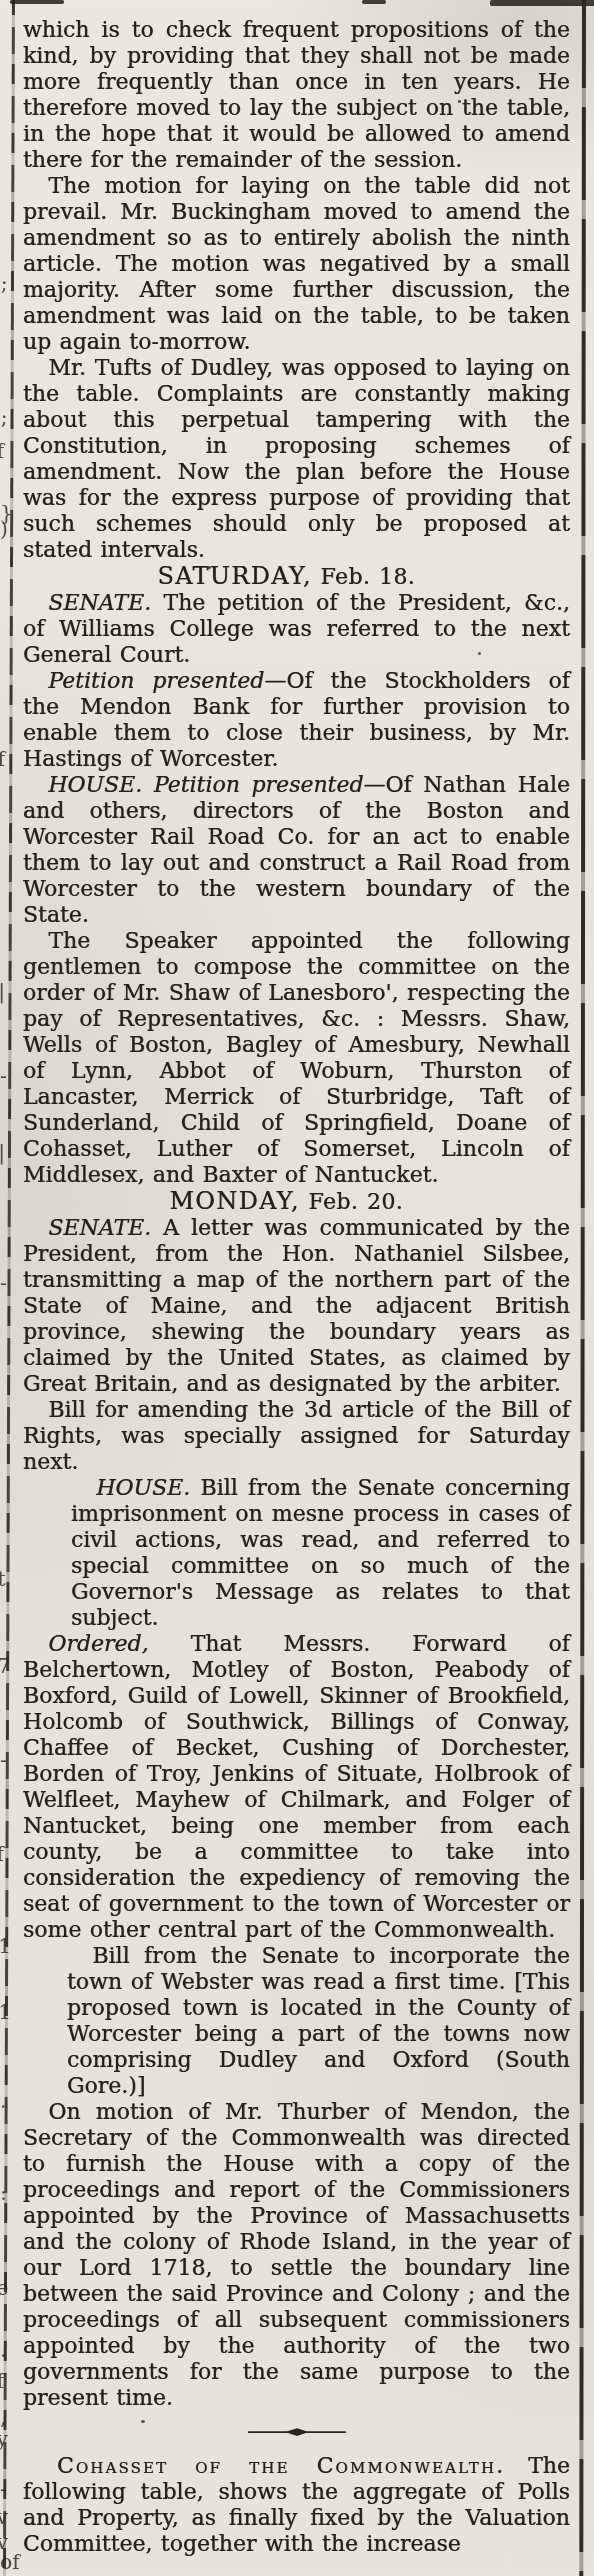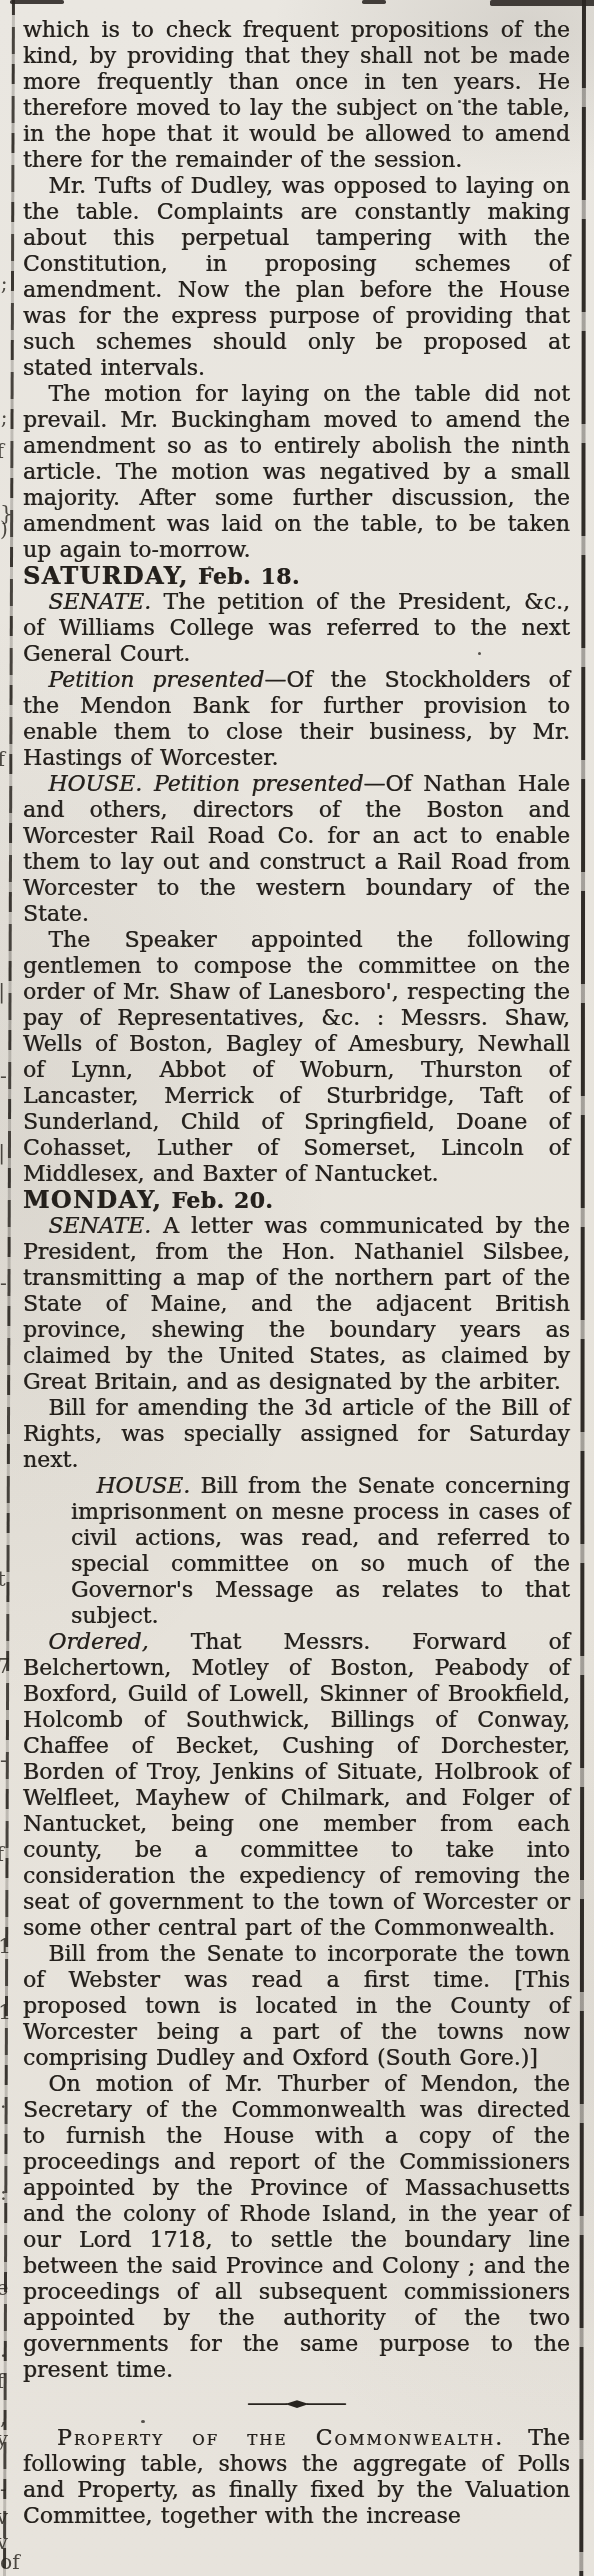--- a/index.html
+++ b/index.html
@@ -38,21 +38,21 @@
   }
   .col{
     position:absolute;left:23px;top:17px;width:547px;
     font-size:22px;line-height:26px;color:#24201c;
     text-align:justify;word-spacing:1.3px;
     text-shadow:0.4px 0.3px 0.5px rgba(36,32,27,.55), -0.3px 0 0.4px rgba(36,32,27,.30);
   }
   .para{margin:0;}
   .i{font-style:italic;}
   .sc{font-variant:small-caps;letter-spacing:2.1px;word-spacing:3.4px;}
-  .dateline{text-align:left;padding-right:20.3px;letter-spacing:0.4px;white-space:nowrap;font-weight:bold;}
+  .dateline{text-align:center;padding-right:20.3px;letter-spacing:0.4px;white-space:nowrap;}
   .dcaps{font-size:24px;letter-spacing:1.3px;}
   .dreg{font-size:22px;}
   .divider{height:42px;display:flex;align-items:center;justify-content:center;}
   .divider svg{display:block;}
 </style>
 </head>
 <body>
 
 <div class="page">
   <div class="rule rule-left"></div>
@@ -93,37 +93,37 @@
       <div class="frag" style="left: -3.4px; top: 2371px;">f</div>
       <div class="frag" style="left: 0px; top: 2407px;">,</div>
       <div class="frag" style="left: -3.4px; top: 2429px;">y</div>
       <div class="frag" style="left: 0px; top: 2479px;">-</div>
       <div class="frag" style="left: -3.4px; top: 2507px;">v</div>
       <div class="frag" style="left: -3.4px; top: 2532px;">v</div>
       <div class="frag" style="left: 0px; top: 2552px;">of</div>
     </div>
   <div class="col" id="column">
       <p class="para" style="text-indent: 0px;"><span>which is to check frequent propositions of the kind, by providing that they shall not be made more frequently than once in ten years. He therefore moved to lay the subject on the table, in the hope that it would be allowed to amend there for the remainder of the session.</span></p>
+      <p class="para" style="text-indent: 25.4px;"><span>The motion for laying on the table did not prevail. Mr. Buckingham moved to amend the amendment so as to entirely abolish the ninth article. The motion was negatived by a small majority. After some further discussion, the amendment was laid on the table, to be taken up again to-morrow.</span></p>
       <p class="para" style="text-indent: 25.4px;"><span>Mr. Tufts of Dudley, was opposed to laying on the table. Complaints are constantly making about this perpetual tampering with the Constitution, in proposing schemes of amendment. Now the plan before the House was for the express purpose of providing that such schemes should only be proposed at stated intervals.</span></p>
-      <p class="para" style="text-indent: 25.4px;"><span>The motion for laying on the table did not prevail. Mr. Buckingham moved to amend the amendment so as to entirely abolish the ninth article. The motion was negatived by a small majority. After some further discussion, the amendment was laid on the table, to be taken up again to-morrow.</span></p>
       <div class="dateline"><span class="dcaps">SATURDAY,</span><span class="dreg"> Feb. 18.</span></div>
       <p class="para" style="text-indent: 25.4px;"><span class="i">SENATE.</span><span> The petition of the President, &amp;c., of Williams College was referred to the next General Court.</span></p>
       <p class="para" style="text-indent: 25.4px;"><span class="i">Petition presented</span><span>—Of the Stockholders of the Mendon Bank for further provision to enable them to close their business, by Mr. Hastings of Worcester.</span></p>
       <p class="para" style="text-indent: 25.4px;"><span class="i">HOUSE. </span><span class="i">Petition presented</span><span>—Of Nathan Hale and others, directors of the Boston and Worcester Rail Road Co. for an act to enable them to lay out and construct a Rail Road from Worcester to the western boundary of the State.</span></p>
       <p class="para" style="text-indent: 25.4px;"><span>The Speaker appointed the following gentlemen to compose the committee on the order of Mr. Shaw of Lanesboro', respecting the pay of Representatives, &amp;c. : Messrs. Shaw, Wells of Boston, Bagley of Amesbury, Newhall of Lynn, Abbot of Woburn, Thurston of Lancaster, Merrick of Sturbridge, Taft of Sunderland, Child of Springfield, Doane of Cohasset, Luther of Somerset, Lincoln of Middlesex, and Baxter of Nantucket.</span></p>
       <div class="dateline"><span class="dcaps">MONDAY,</span><span class="dreg"> Feb. 20.</span></div>
       <p class="para" style="text-indent: 25.4px;"><span class="i">SENATE.</span><span> A letter was communicated by the President, from the Hon. Nathaniel Silsbee, transmitting a map of the northern part of the State of Maine, and the adjacent British province, shewing the boundary years as claimed by the United States, as claimed by Great Britain, and as designated by the arbiter.</span></p>
       <p class="para" style="text-indent: 25.4px;"><span>Bill for amending the 3d article of the Bill of Rights, was specially assigned for Saturday next.</span></p>
       <p class="para" style="text-indent: 25.4px; margin-left: 48px;"><span class="i">HOUSE.</span><span> Bill from the Senate concerning imprisonment on mesne process in cases of civil actions, was read, and referred to special committee on so much of the Governor's Message as relates to that subject.</span></p>
       <p class="para" style="text-indent: 25.4px;"><span class="i">Ordered,</span><span> That Messrs. Forward of Belchertown, Motley of Boston, Peabody of Boxford, Guild of Lowell, Skinner of Brookfield, Holcomb of Southwick, Billings of Conway, Chaffee of Becket, Cushing of Dorchester, Borden of Troy, Jenkins of Situate, Holbrook of Welfleet, Mayhew of Chilmark, and Folger of Nantucket, being one member from each county, be a committee to take into consideration the expediency of removing the seat of government to the town of Worcester or some other central part of the Commonwealth.</span></p>
-      <p class="para" style="text-indent: 25.4px;"><span>Bill from the Senate to incorporate the town of Webster was read a first time. [This proposed town is located in the County of Worcester being a part of the towns now comprising Dudley and Oxford (South Gore.)]</span></p>
+      <p class="para" style="text-indent: 25.4px; margin-left: 44px;"><span>Bill from the Senate to incorporate the town of Webster was read a first time. [This proposed town is located in the County of Worcester being a part of the towns now comprising Dudley and Oxford (South Gore.)]</span></p>
       <p class="para" style="text-indent: 25.4px;"><span>On motion of Mr. Thurber of Mendon, the Secretary of the Commonwealth was directed to furnish the House with a copy of the proceedings and report of the Commissioners appointed by the Province of Massachusetts and the colony of Rhode Island, in the year of our Lord 1718, to settle the boundary line between the said Province and Colony ; and the proceedings of all subsequent commissioners appointed by the authority of the two governments for the same purpose to the present time.</span></p>
       <div class="divider">
         <svg width="100" height="10.2" viewBox="0 0 118 12">
           <path d="M2 6 H47" stroke="#28241f" stroke-width="2.2" stroke-linecap="round"></path>
           <path d="M71 6 H116" stroke="#28241f" stroke-width="2.2" stroke-linecap="round"></path>
           <path d="M45 6 L59 1.5 L73 6 L59 10.5 Z" fill="#28241f"></path>
         </svg>
       </div>
-      <p class="para" style="text-indent: 34px;"><span class="sc">Property of the Commonwealth.</span><span> The following table, shows the aggregate of Polls and Property, as finally fixed by the Valuation Committee, together with the increase </span></p>
+      <p class="para" style="text-indent: 34px;"><span class="sc">Cohasset of the Commonwealth.</span><span> The following table, shows the aggregate of Polls and Property, as finally fixed by the Valuation Committee, together with the increase </span></p>
     </div>
 </div>
 
 
 </body></html>

